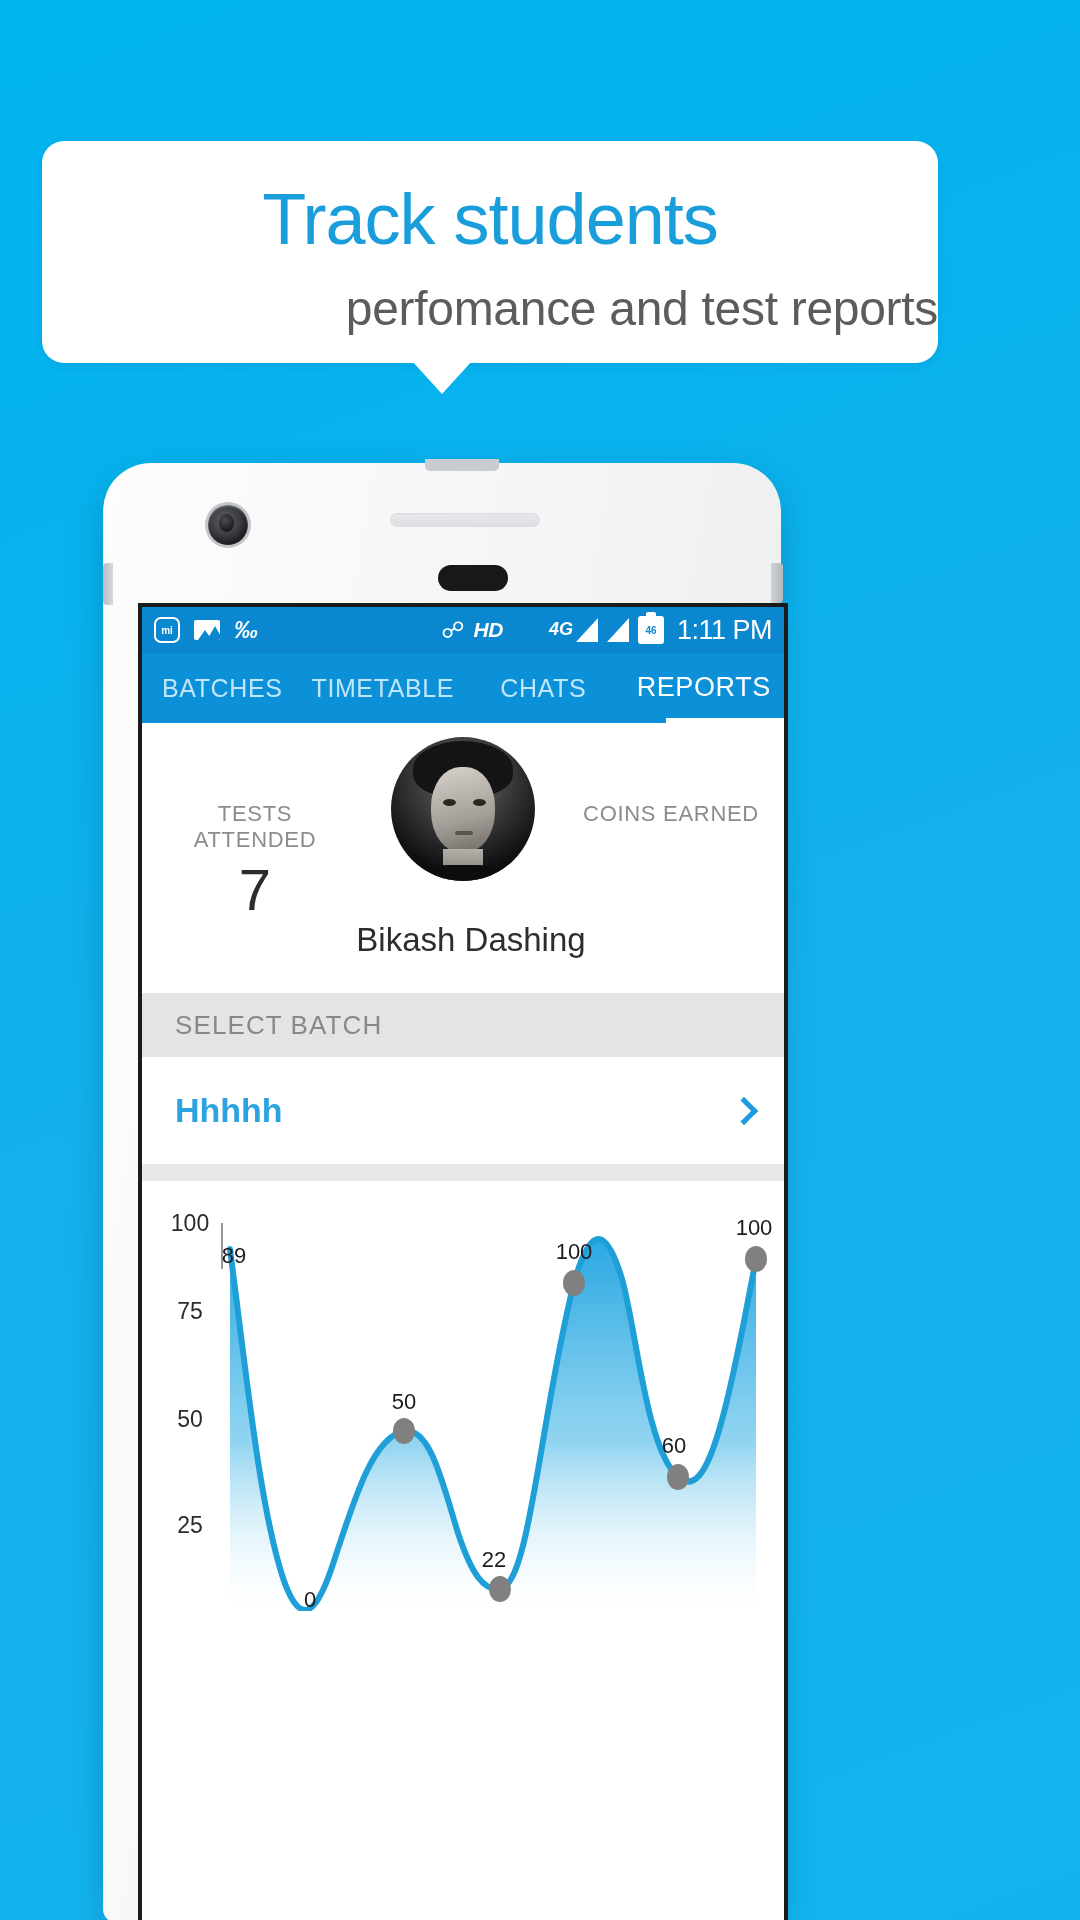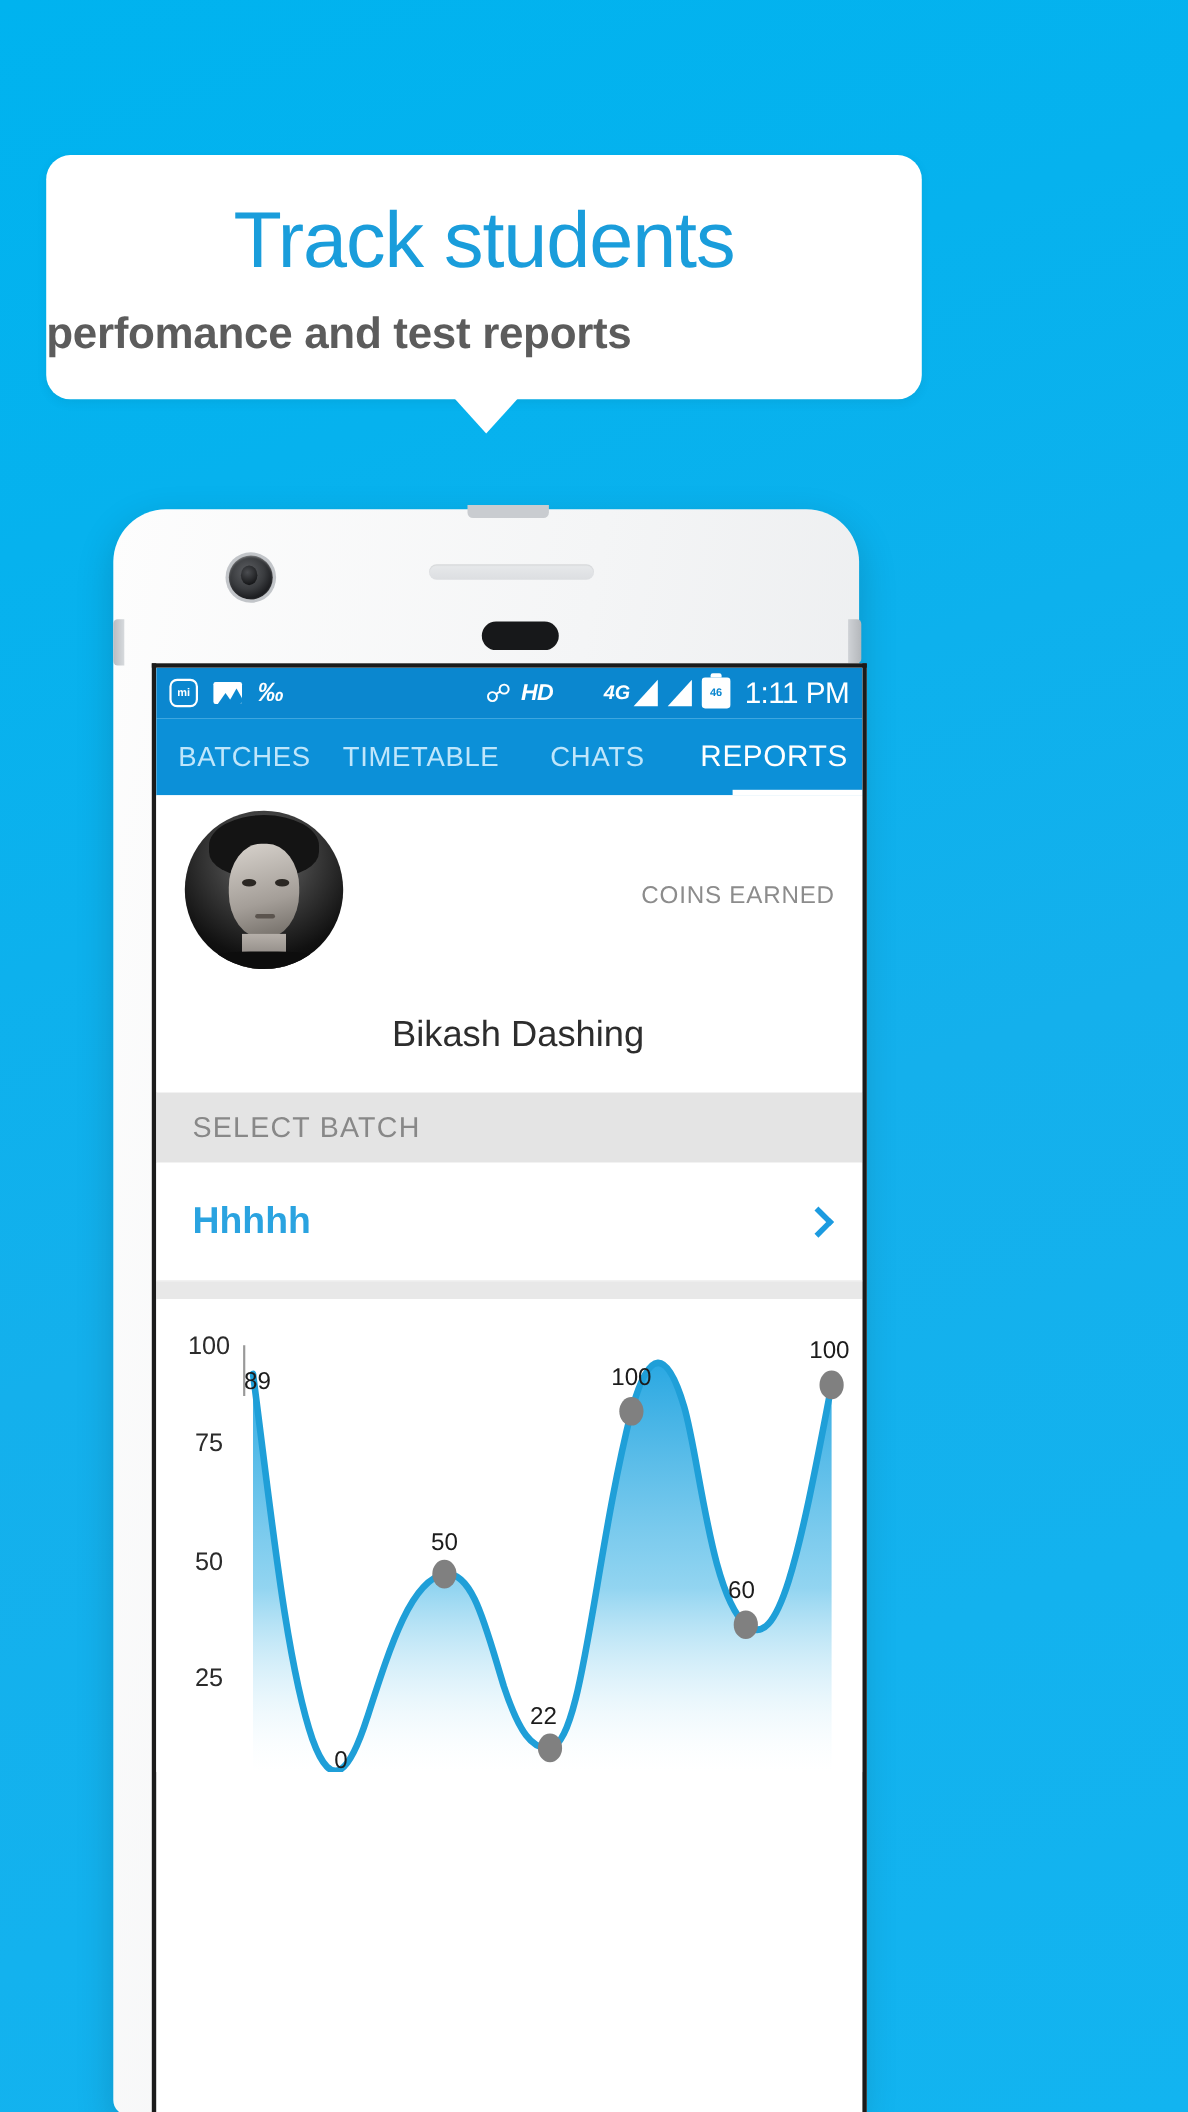--- a/index.html
+++ b/index.html
@@ -5,35 +5,35 @@
   * { margin:0; padding:0; box-sizing:border-box; }
   html,body { width:1080px; height:1920px; overflow:hidden; }
   body {
     font-family:"Liberation Sans", sans-serif;
     background:linear-gradient(160deg,#00b3ef 0%,#06b2ee 22%,#14b0ec 55%,#12b4f0 100%);
     position:relative;
   }
 
   
   .bubble {
-    position:absolute; left:42px; top:141px; width:796px; height:222px;
+    position:absolute; left:42px; top:141px; width:896px; height:222px;
     background:#ffffff; border-radius:22px;
     box-shadow:0 3px 10px rgba(0,0,0,0.06);
   }
   .bubble-tail {
     position:absolute; left:412px; top:361px; width:0; height:0;
     border-left:30px solid transparent; border-right:30px solid transparent;
     border-top:33px solid #ffffff;
   }
   .headline {
     text-align:center; color:#1a9ddb; font-size:72px; font-weight:400;
     letter-spacing:-1px; padding-top:42px; line-height:1.0;
   }
   .subhead {
-    text-align:left; color:#5c5c5c; font-size:40px; font-weight:700;
+    text-align:right; color:#5c5c5c; font-size:48px; font-weight:400;
     padding-top:26px; letter-spacing:-0.3px;
   }
 
   
   .phone {
     position:absolute; left:83px; top:463px; width:718px; height:1460px;
   }
   .phone-body {
     position:absolute; left:20px; top:0; width:678px; height:1460px;
     background:linear-gradient(100deg,#fdfdfd 0%,#f4f5f6 48%,#e8eaec 100%);
@@ -229,20 +229,24 @@
       </div>
 
       <div class="tabbar">
         <div class="tab">BATCHES</div>
         <div class="tab">TIMETABLE</div>
         <div class="tab">CHATS</div>
         <div class="tab active">REPORTS</div>
       </div>
 
       <div class="profile">
+        <div class="stat">
+          <div class="stat-label">TESTS ATTENDED</div>
+          <div class="stat-value">7</div>
+        </div>
 
         <div class="avatar-wrap">
           <div class="avatar">
             <div class="av-hair"></div>
             <div class="av-face"></div>
             <div class="av-eyeL"></div>
             <div class="av-eyeR"></div>
             <div class="av-mouth"></div>
             <div class="av-neck"></div>
             <div class="av-shoulder"></div>

